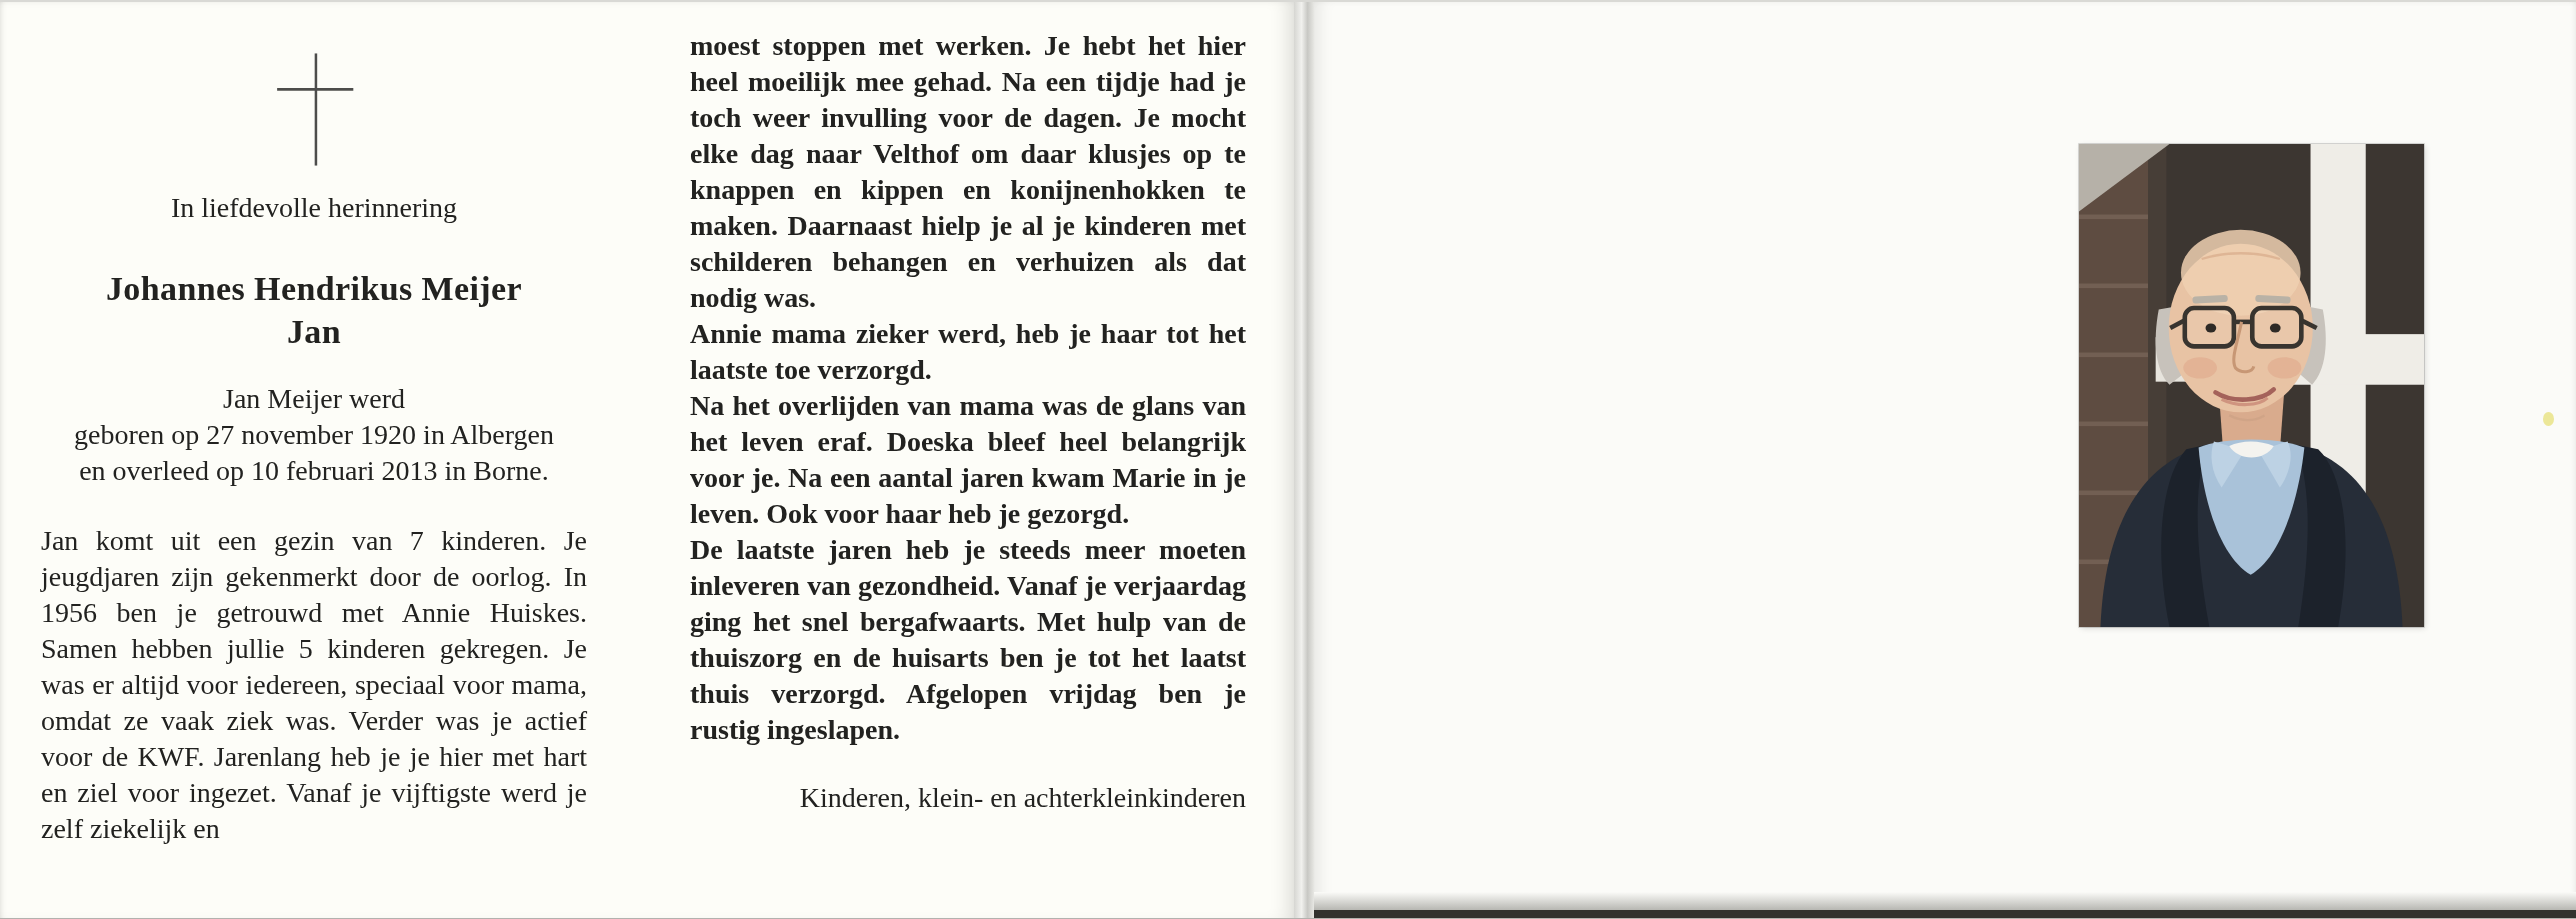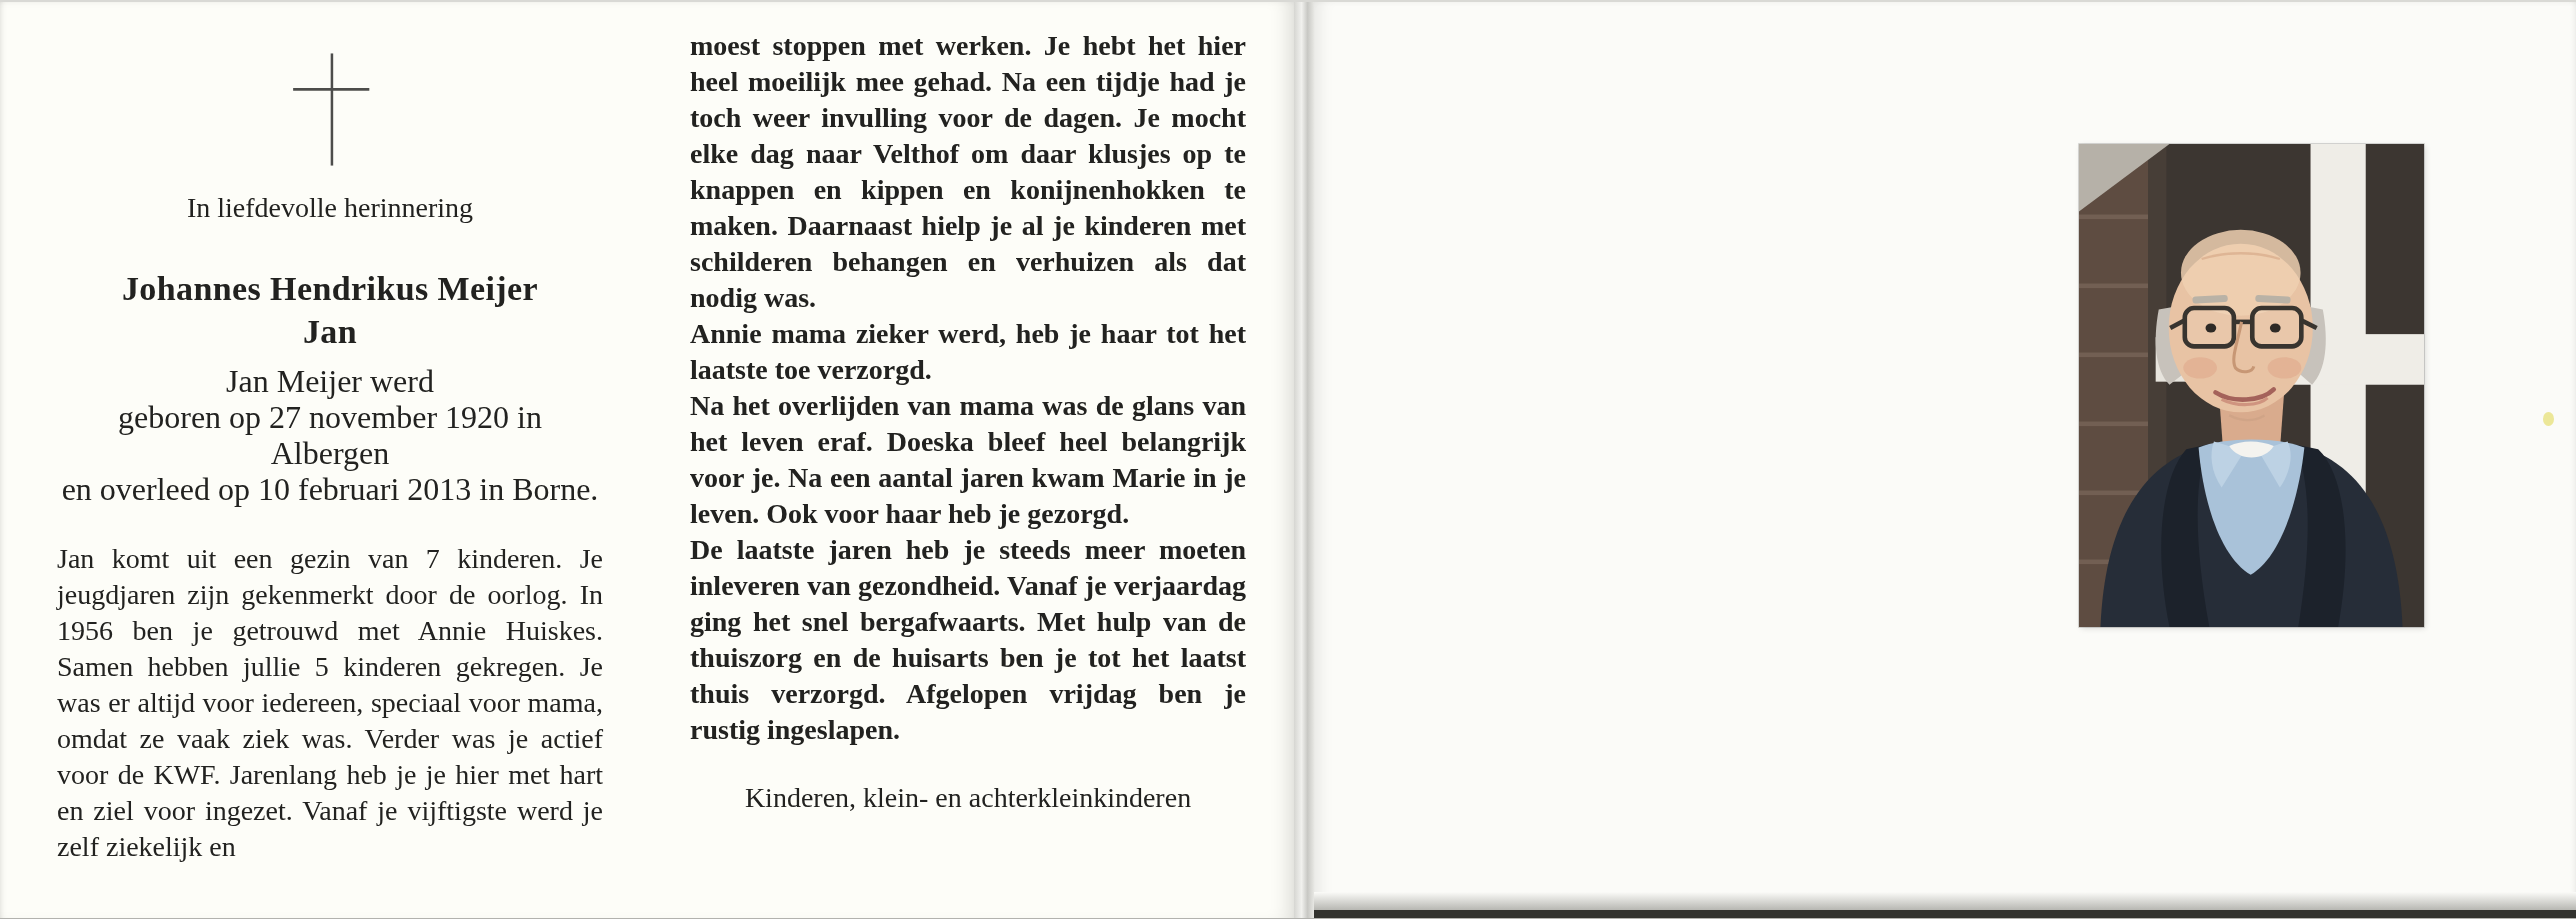--- a/index.html
+++ b/index.html
@@ -22,62 +22,62 @@
     position: absolute;
     left: 0; top: 0;
     width: 1294px; height: 920px;
     background: #fdfdf8;
     box-shadow: inset -15.3px 0 20px -10.7px rgba(0,0,0,0.14),
                 inset 0 3.8px 6.1px -3.8px rgba(0,0,0,0.10),
                 inset 4.6px 0 6.1px -3.8px rgba(0,0,0,0.12);
   }
   .col-a {
     position: absolute;
-    left: 57px; top: 49px;
+    left: 41px; top: 49px;
     width: 546px;
     text-align: center;
   }
   .cross-wrap { height: 123px; }
   .cross-wrap svg { display: block; margin: 0 auto; }
   .header-line {
     margin-top: 18.4px;
     font-size: 28px;
     line-height: 35px;
   }
   .name-block { margin-top: 42px; }
   .deceased-name {
     font-size: 34px;
     line-height: 43px;
     font-weight: bold;
     letter-spacing: 0.4px;
   }
   .intro-block {
-    margin-top: 10px;
-    font-size: 32px;
+    margin-top: 28px;
+    font-size: 28px;
     line-height: 36px;
   }
   .para {
     font-size: 28px;
     line-height: 36px;
     text-align: justify;
     text-align-last: left;
   }
   .col-a .para { margin-top: 34px; }
 
   .col-b {
     position: absolute;
     left: 690px; top: 28px;
     width: 556px;
   }
   .col-b .para { margin-top: 0; font-weight: bold; }
   .closing {
     margin-top: 32px;
     font-size: 28px;
     line-height: 36px;
-    text-align: center;
+    text-align: right;
   }
 
   
   .fold-gap {
     position: absolute;
     left: 1294px; top: 0;
     width: 20px; height: 920px;
     background: linear-gradient(to right, #d6d6d2, #f1f1ee 38%, #c8c8c4 68%, #e7e7e3);
   }
 

